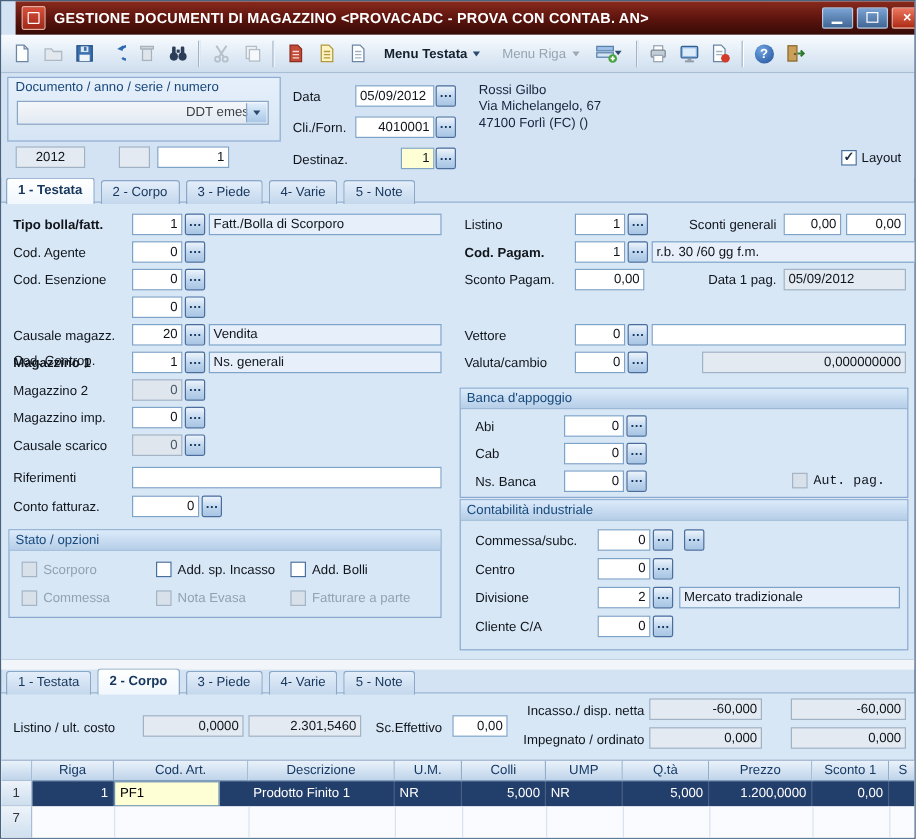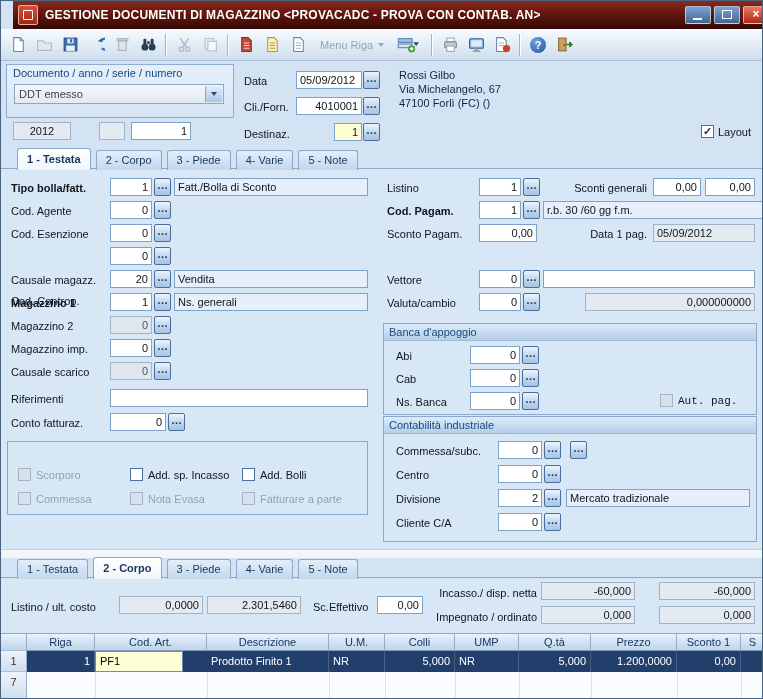--- a/index.html
+++ b/index.html
@@ -43,28 +43,28 @@
   .fld.dis{background:#dfe6ee;border-color:#a3b4c6;color:#4c5866;}
   .fld.yellow{background:#ffffd6;}
   .dots{position:absolute;width:17px;height:18px;border:1px solid #4a6d9d;border-radius:2px;background:linear-gradient(#ecf4fc,#bcd3ec 60%,#a7c5e3);box-sizing:border-box;}
   .dots::after{content:"…";display:block;text-align:center;color:#16395f;font-weight:bold;font-size:11px;line-height:13px;}
   .cb{position:absolute;width:13px;height:13px;border:1px solid #48709f;background:#fff;box-sizing:border-box;}
   .cb.dis{background:#d8e0ea;border-color:#a5b4c5;}
   .cb.checked::after{content:"✓";display:block;text-align:center;font-size:11px;line-height:11px;font-weight:bold;color:#1d2f44;}
 
   
   #dochdr{position:absolute;left:0;top:60px;width:100%;height:87px;background:#d4e3f3;}
-  #docbox{position:absolute;left:5px;top:3px;width:226px;height:52px;border:1px solid #8fadd0;background:linear-gradient(#e6f0fb,#d6e5f4);}
+  #docbox{position:absolute;left:5px;top:3px;width:226px;height:52px;border:1px solid #8fadd0;background:linear-gradient(#e6f0fb,#d6e5f4);text-align:right;}
   #docbox .cap{position:absolute;left:6px;top:2px;color:#17477a;}
   .combo{position:absolute;border:1px solid #89a6c6;background:linear-gradient(#f4f7fa,#e2eaf2);color:#3c4248;line-height:18px;padding:0 4px;box-sizing:border-box;}
   .arrowbox{position:absolute;right:1px;top:1px;bottom:1px;width:16px;background:linear-gradient(#e0eefb,#a8c7e7);border-left:1px solid #89a6c6;display:flex;align-items:center;justify-content:center;}
   #customer{position:absolute;left:398px;top:7px;line-height:14px;color:#14243c;}
 
   
-  .tabstrip{position:absolute;left:0;width:100%;height:21px;padding-left:16px;box-sizing:border-box;}
+  .tabstrip{position:absolute;left:0;width:100%;height:21px;padding-left:4px;box-sizing:border-box;}
   .tabline{position:absolute;left:0;right:0;bottom:0;height:1px;background:#8aa8c8;}
   .tab{position:relative;z-index:1;display:inline-block;height:19px;margin-top:2px;line-height:18px;padding:0 9px;margin-right:2px;border:1px solid #8aa8c8;border-bottom:none;border-radius:3px 3px 0 0;background:linear-gradient(#e4eefa,#c3d7ec);color:#16365c;vertical-align:bottom;}
   .tab.active{height:21px;margin-top:0;line-height:20px;background:linear-gradient(#ffffff,#f0f7fd);font-weight:bold;}
 
   
   #mainpanel{position:absolute;left:0;top:168px;width:100%;height:380px;background:#d8e7f6;}
   .grp{position:absolute;border:1px solid #88a9cd;box-sizing:border-box;}
   .grp-hdr{position:absolute;left:0;top:0;right:0;height:16px;line-height:16px;background:linear-gradient(#dcebfa,#b6cee8);border-bottom:1px solid #9db8d4;color:#174a7c;padding-left:5px;}
   #divider{position:absolute;left:0;top:548px;width:100%;height:8px;background:#f2f5f9;border-top:1px solid #c2d2e2;}
   #corpopanel{position:absolute;left:0;top:577px;width:100%;height:55px;background:#d8e7f6;}
@@ -160,20 +160,24 @@
           <path d="M3.5 1.5h6l3 3v10h-9z" fill="#fdf3c0" stroke="#b2993d"></path>
           <path d="M5.5 6.5h5M5.5 9h5M5.5 11.5h5" stroke="#b2993d"></path>
         </svg>
       </div>
     <div class="tbtn">
         <svg width="17" height="17" viewBox="0 0 16 16">
           <path d="M3.5 1.5h6l3 3v10h-9z" fill="#fff" stroke="#6b86a5"></path>
           <path d="M5.5 6.5h5M5.5 9h5M5.5 11.5h5" stroke="#9fb2c5"></path>
         </svg>
       </div>
+    <div class="menu-btn">
+        <span>Menu Testata</span>
+        <span class="dd"></span>
+      </div>
     <div class="menu-btn disabled">
         <span>Menu Riga</span>
         <span class="dd"></span>
       </div>
     <div class="tbtn" style="width:34px;">
         <svg width="26" height="17" viewBox="0 0 24 16">
           <rect x="1" y="2.5" width="13" height="3.5" fill="#9cc0e8" stroke="#5b82ad"></rect>
           <rect x="1" y="7.5" width="13" height="3.5" fill="#d5e4f3" stroke="#5b82ad"></rect>
           <circle cx="13.5" cy="12" r="3.4" fill="#47a33f"></circle>
           <path d="M13.5 10.3v3.4M11.8 12h3.4" stroke="#fff" stroke-width="1.3"></path>
@@ -259,21 +263,21 @@
     <span class="tab">3 - Piede</span>
     <span class="tab">4- Varie</span>
     <span class="tab">5 - Note</span>
   </div>
 
   <div id="mainpanel">
 
     <div class="lbl b" style="left:10px;top:10px;">Tipo bolla/fatt.</div>
     <div class="fld num" style="left:109px;top:9px;width:42px;">1</div>
     <div class="dots" style="left:153px;top:9px;"></div>
-    <div class="fld ro" style="left:173px;top:9px;width:194px;">Fatt./Bolla di Sconto</div>
+    <div class="fld ro" style="left:173px;top:9px;width:194px;">Fatt./Bolla di Scorporo</div>
 
     <div class="lbl" style="left:10px;top:33px;">Cod. Agente</div>
     <div class="fld num" style="left:109px;top:32px;width:42px;">0</div>
     <div class="dots" style="left:153px;top:32px;"></div>
 
     <div class="lbl" style="left:10px;top:56px;">Cod. Esenzione</div>
     <div class="fld num" style="left:109px;top:55px;width:42px;">0</div>
     <div class="dots" style="left:153px;top:55px;"></div>
 
     <div class="lbl" style="left:10px;top:79px;margin-top:44px;">Cod. Controp.</div>
@@ -303,20 +307,21 @@
     <div class="dots" style="left:153px;top:193px;"></div>
 
     <div class="lbl" style="left:10px;top:221px;">Riferimenti</div>
     <div class="fld" style="left:109px;top:220px;width:258px;"></div>
 
     <div class="lbl" style="left:10px;top:245px;">Conto fatturaz.</div>
     <div class="fld num" style="left:109px;top:244px;width:56px;">0</div>
     <div class="dots" style="left:167px;top:244px;"></div>
 
     <div class="grp" style="left:6px;top:272px;width:361px;height:74px;">
+      <div class="grp-hdr">Stato / opzioni</div>
       <div class="cb dis" style="left:10px;top:26px;"></div>
       <div class="lbl dim" style="left:28px;top:24px;">Scorporo</div>
       <div class="cb" style="left:122px;top:26px;"></div>
       <div class="lbl" style="left:140px;top:24px;">Add. sp. Incasso</div>
       <div class="cb" style="left:234px;top:26px;"></div>
       <div class="lbl" style="left:252px;top:24px;">Add. Bolli</div>
       <div class="cb dis" style="left:10px;top:50px;"></div>
       <div class="lbl dim" style="left:28px;top:48px;">Commessa</div>
       <div class="cb dis" style="left:122px;top:50px;"></div>
       <div class="lbl dim" style="left:140px;top:48px;">Nota Evasa</div>

